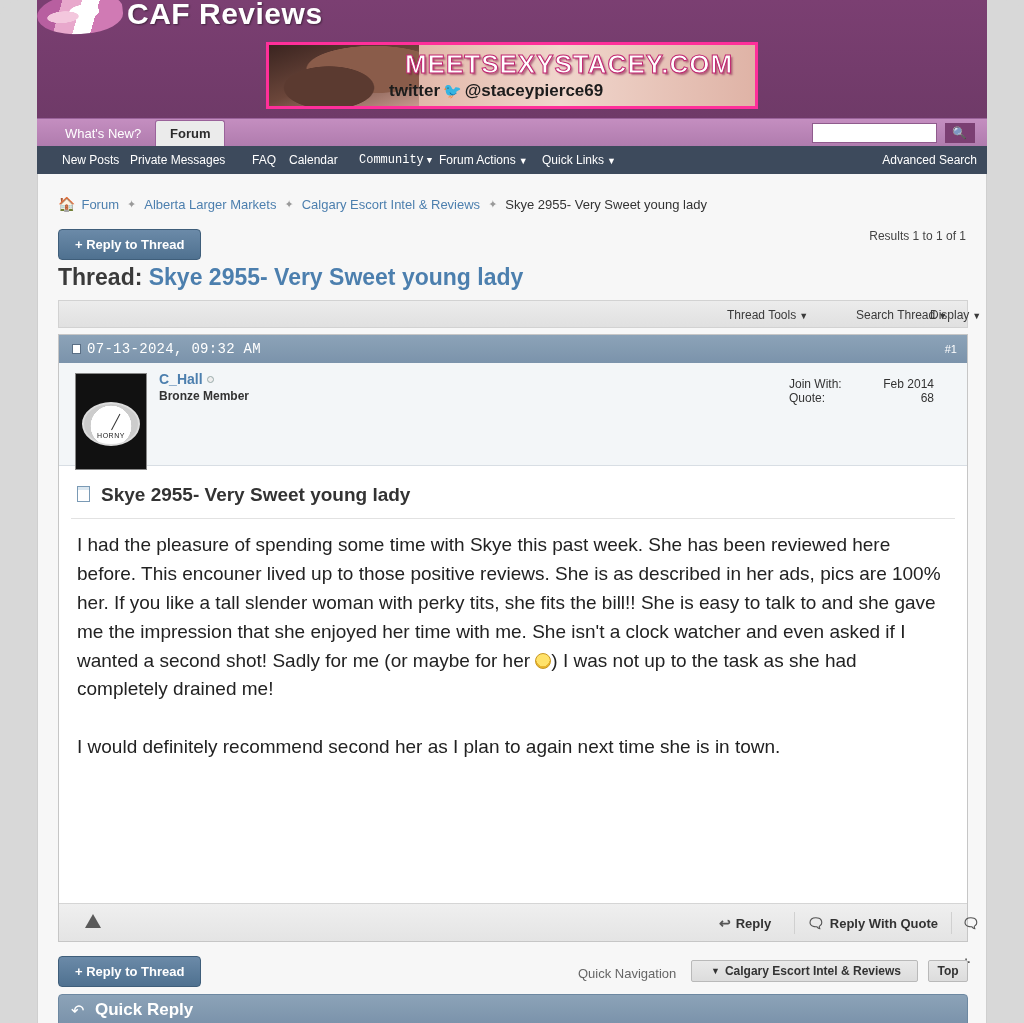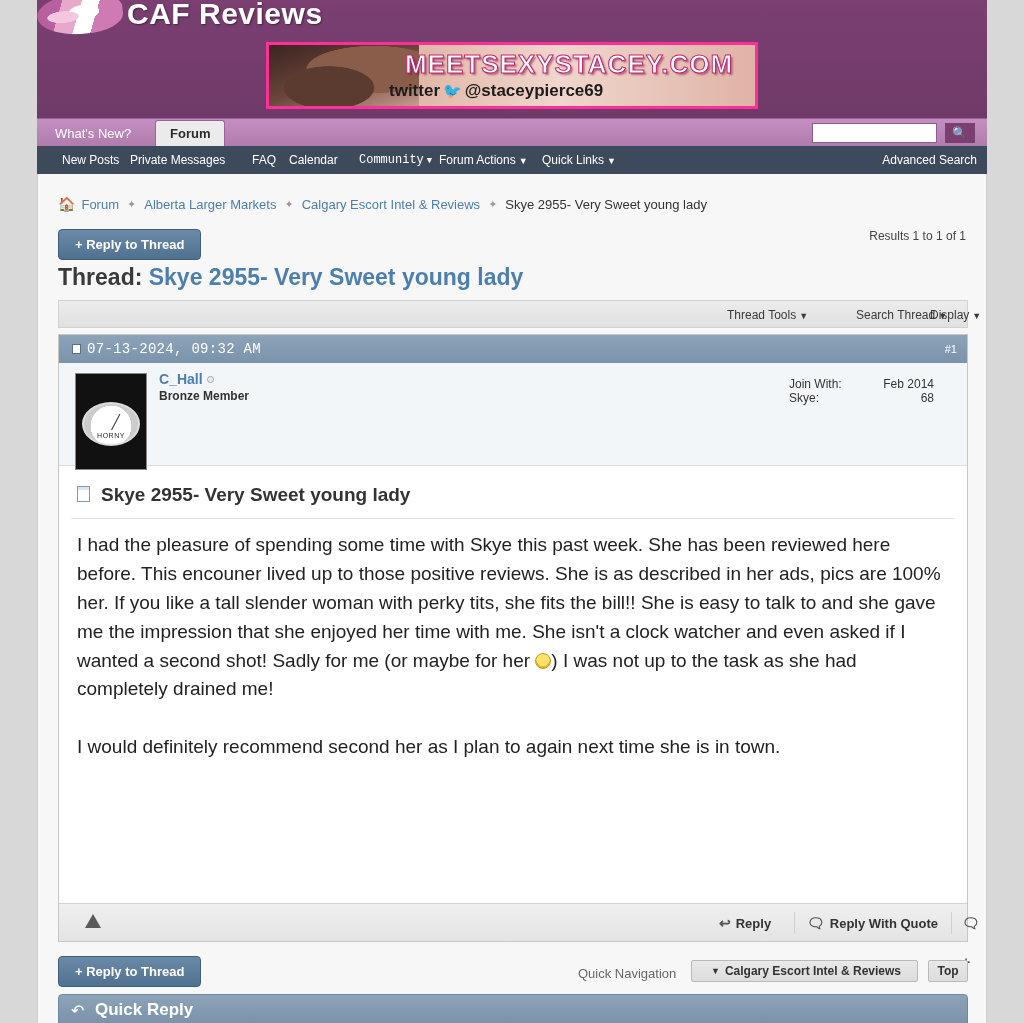--- a/index.html
+++ b/index.html
@@ -70,21 +70,21 @@
   
   .tabbar {
     position: absolute; left: 37px; top: 118px; width: 950px; height: 28px;
     background: linear-gradient(180deg, #c48ec0 0%, #b07cae 100%);
     border-top: 1px solid #9a629a;
   }
   .tab {
     position: absolute; top: 2px; height: 26px; line-height: 26px;
     padding: 0 14px; font-size: 13px; color: #ffffff;
   }
-  .tab.whatsnew { left: 4px; }
+  .tab.whatsnew { left: 14px; }
   .tab.active {
     left: 118px; background: #ebebeb; color: #2c2c2c; font-weight: bold;
     border: 1px solid #9a629a; border-bottom: none;
     border-radius: 3px 3px 0 0; top: 1px; height: 27px; line-height: 26px;
   }
   .searchbox {
     position: absolute; right: 50px; top: 4px; width: 125px; height: 20px;
     background: #ffffff; border: 1px solid #8f5b8d;
   }
   .searchbtn {
@@ -362,21 +362,21 @@
 
       <div class="post-meta">
         <div class="avatar">
           <div class="avatar-dial"></div>
         </div>
         <div class="username">C_Hall</div>
         <div class="user-online"></div>
         <div class="usertitle">Bronze Member</div>
         <div class="stat-label" style="left:730px; top:14px;">Join With:</div>
         <div class="stat-value" style="left:805px; top:14px;">Feb 2014</div>
-        <div class="stat-label" style="left:730px; top:28px;">Skye:</div>
+        <div class="stat-label" style="left:730px; top:28px;">Quote:</div>
         <div class="stat-value" style="left:805px; top:28px;">68</div>
       </div>
 
       <div class="post-body">
         <div class="post-subject">
           <span class="subject-icon"></span>
           <span>Skye 2955- Very Sweet young lady</span>
         </div>
         <div class="post-text"><span>I had the pleasure of spending some time with Skye this past week. She has been reviewed here before. This encouner lived up to those positive reviews. She is as described in her ads, pics are 100% her. If you like a tall slender woman with perky tits, she fits the bill!! She is easy to talk to and she gave me the impression that she enjoyed her time with me. She isn't a clock watcher and even asked if I wanted a second shot! Sadly for me (or maybe for her </span><span class="smiley"></span><span>) I was not up to the task as she had completely drained me!</span>
 

